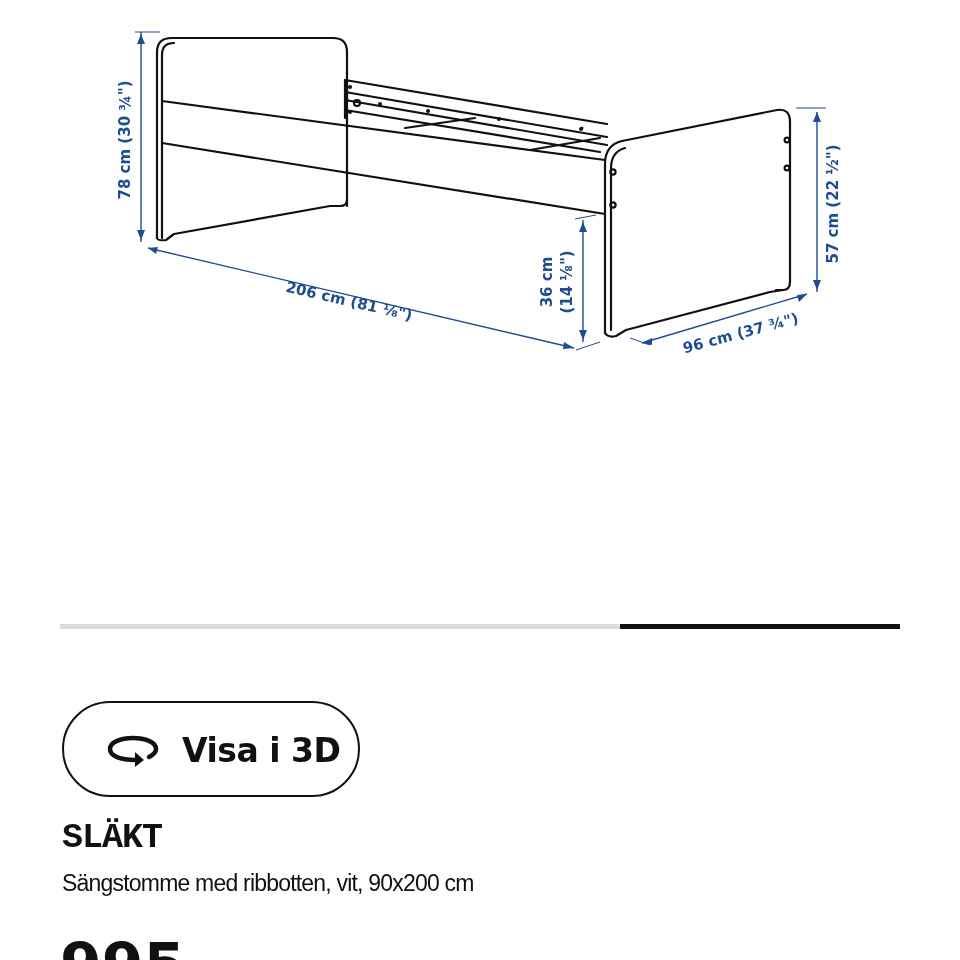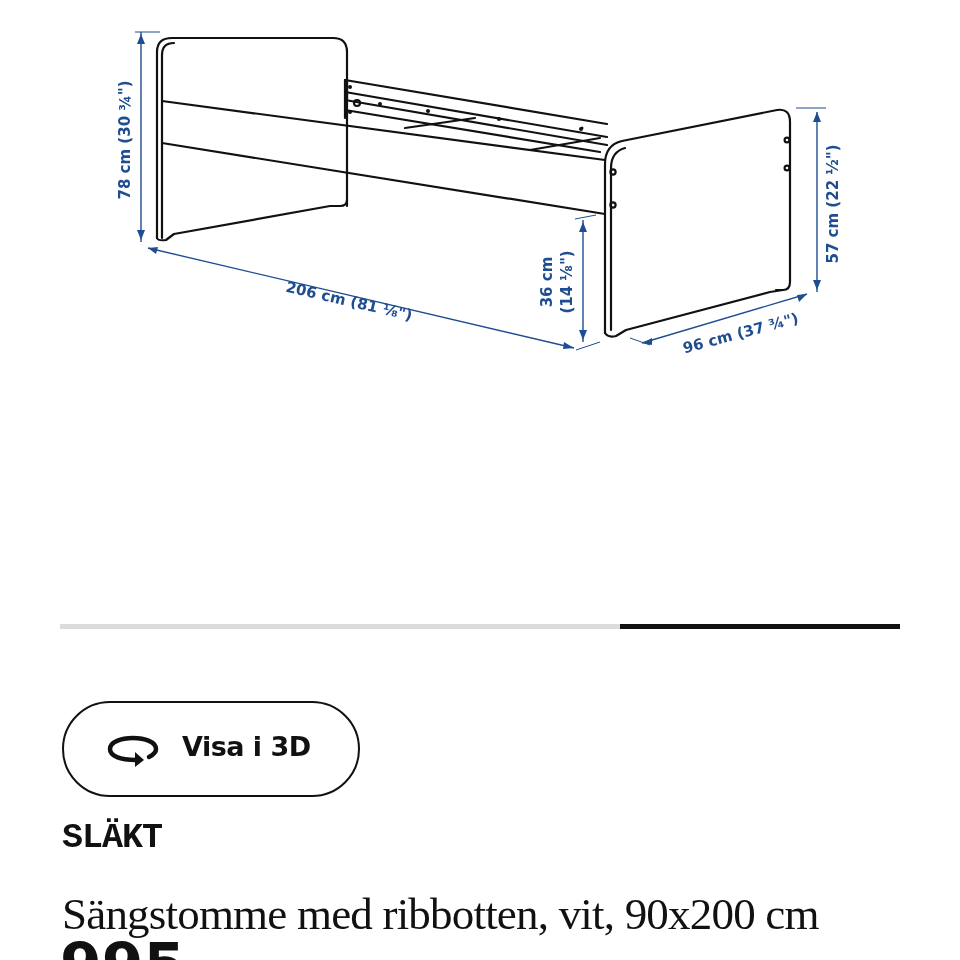--- a/index.html
+++ b/index.html
@@ -67,43 +67,43 @@
       position: absolute;
       left: 42px;
       top: 30px;
       width: 54px;
       height: 34px;
     }
     .view3d-label {
       position: absolute;
       left: 118px;
       top: 28px;
-      font-size: 27px;
+      font-size: 33px;
       font-weight: bold;
       color: #111111;
       font-family: "DejaVu Sans", sans-serif;
       letter-spacing: -0.5px;
     }
     .product-name {
       position: absolute;
       left: 62px;
       top: 818px;
       font-size: 35px;
       font-weight: bold;
       color: #111111;
       font-family: Liberation Mono, monospace;
       letter-spacing: -1px;
     }
     .product-desc {
       position: absolute;
       left: 62px;
-      top: 888px;
-      font-size: 45px;
-      color: #111111;
-      font-family: Liberation Serif, serif;
+      top: 870px;
+      font-size: 23px;
+      color: #111111;
+      font-family: Liberation Sans, sans-serif;
       letter-spacing: -0.8px;
       white-space: nowrap;
     }
     .product-price {
       position: absolute;
       left: 60px;
       top: 935px;
       font-size: 60px;
       font-weight: bold;
       color: #111111;

